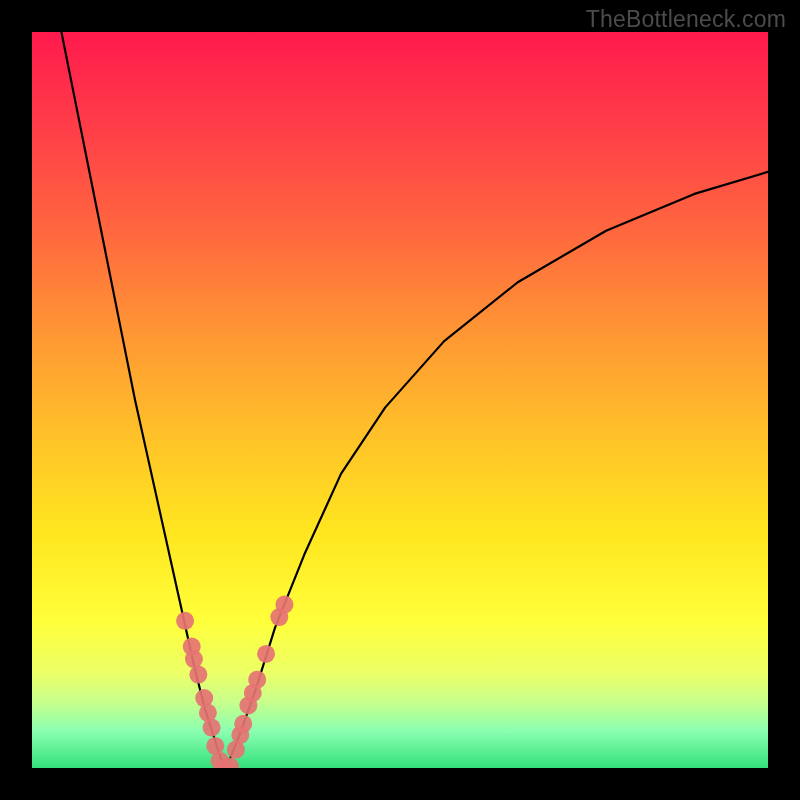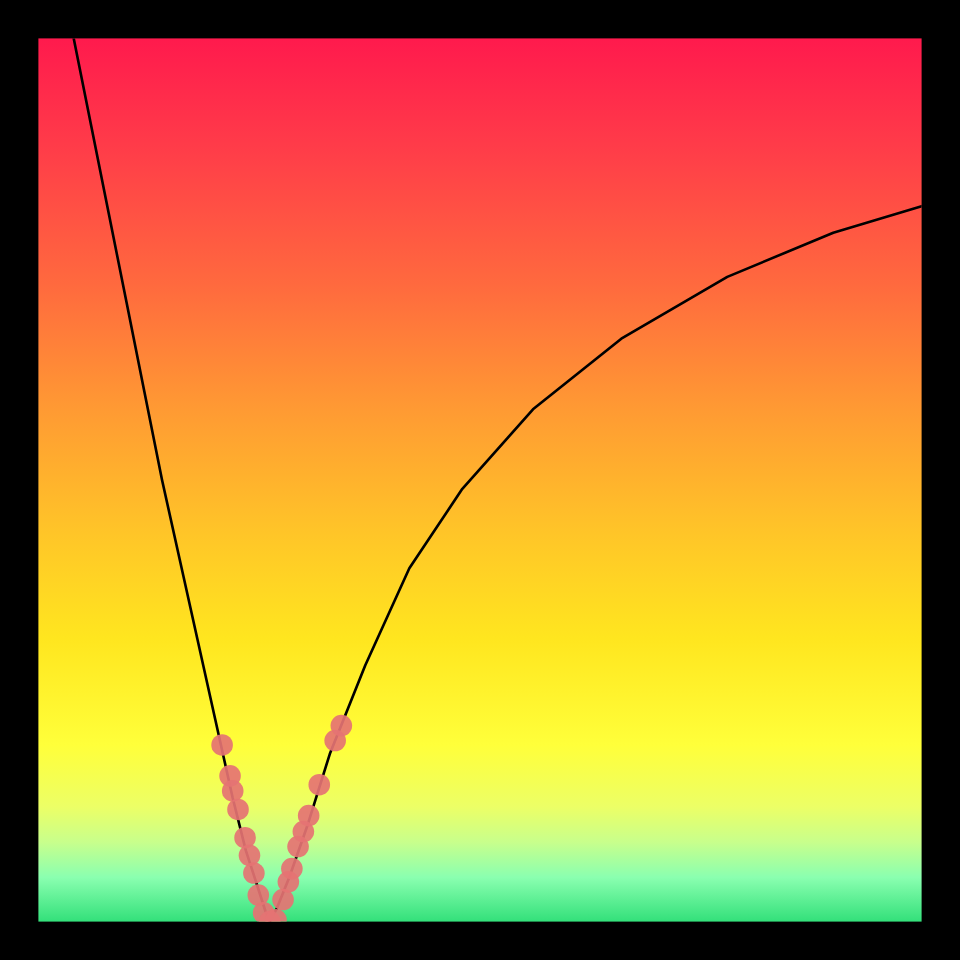--- a/index.html
+++ b/index.html
@@ -85,13 +85,14 @@
           <circle cx="211.23" cy="691.84" r="9" fill="#e57373" fill-opacity="0.92"></circle>
           <circle cx="216.38" cy="673.44" r="9" fill="#e57373" fill-opacity="0.92"></circle>
           <circle cx="220.80" cy="660.93" r="9" fill="#e57373" fill-opacity="0.92"></circle>
           <circle cx="225.22" cy="647.68" r="9" fill="#e57373" fill-opacity="0.92"></circle>
           <circle cx="234.05" cy="621.92" r="9" fill="#e57373" fill-opacity="0.92"></circle>
           <circle cx="247.30" cy="585.12" r="9" fill="#e57373" fill-opacity="0.92"></circle>
           <circle cx="252.45" cy="572.61" r="9" fill="#e57373" fill-opacity="0.92"></circle>
         </g>
     </svg>
   </div>
+  <div class="watermark">TheBottleneck.com</div>
 </div>
 
 </body></html>

